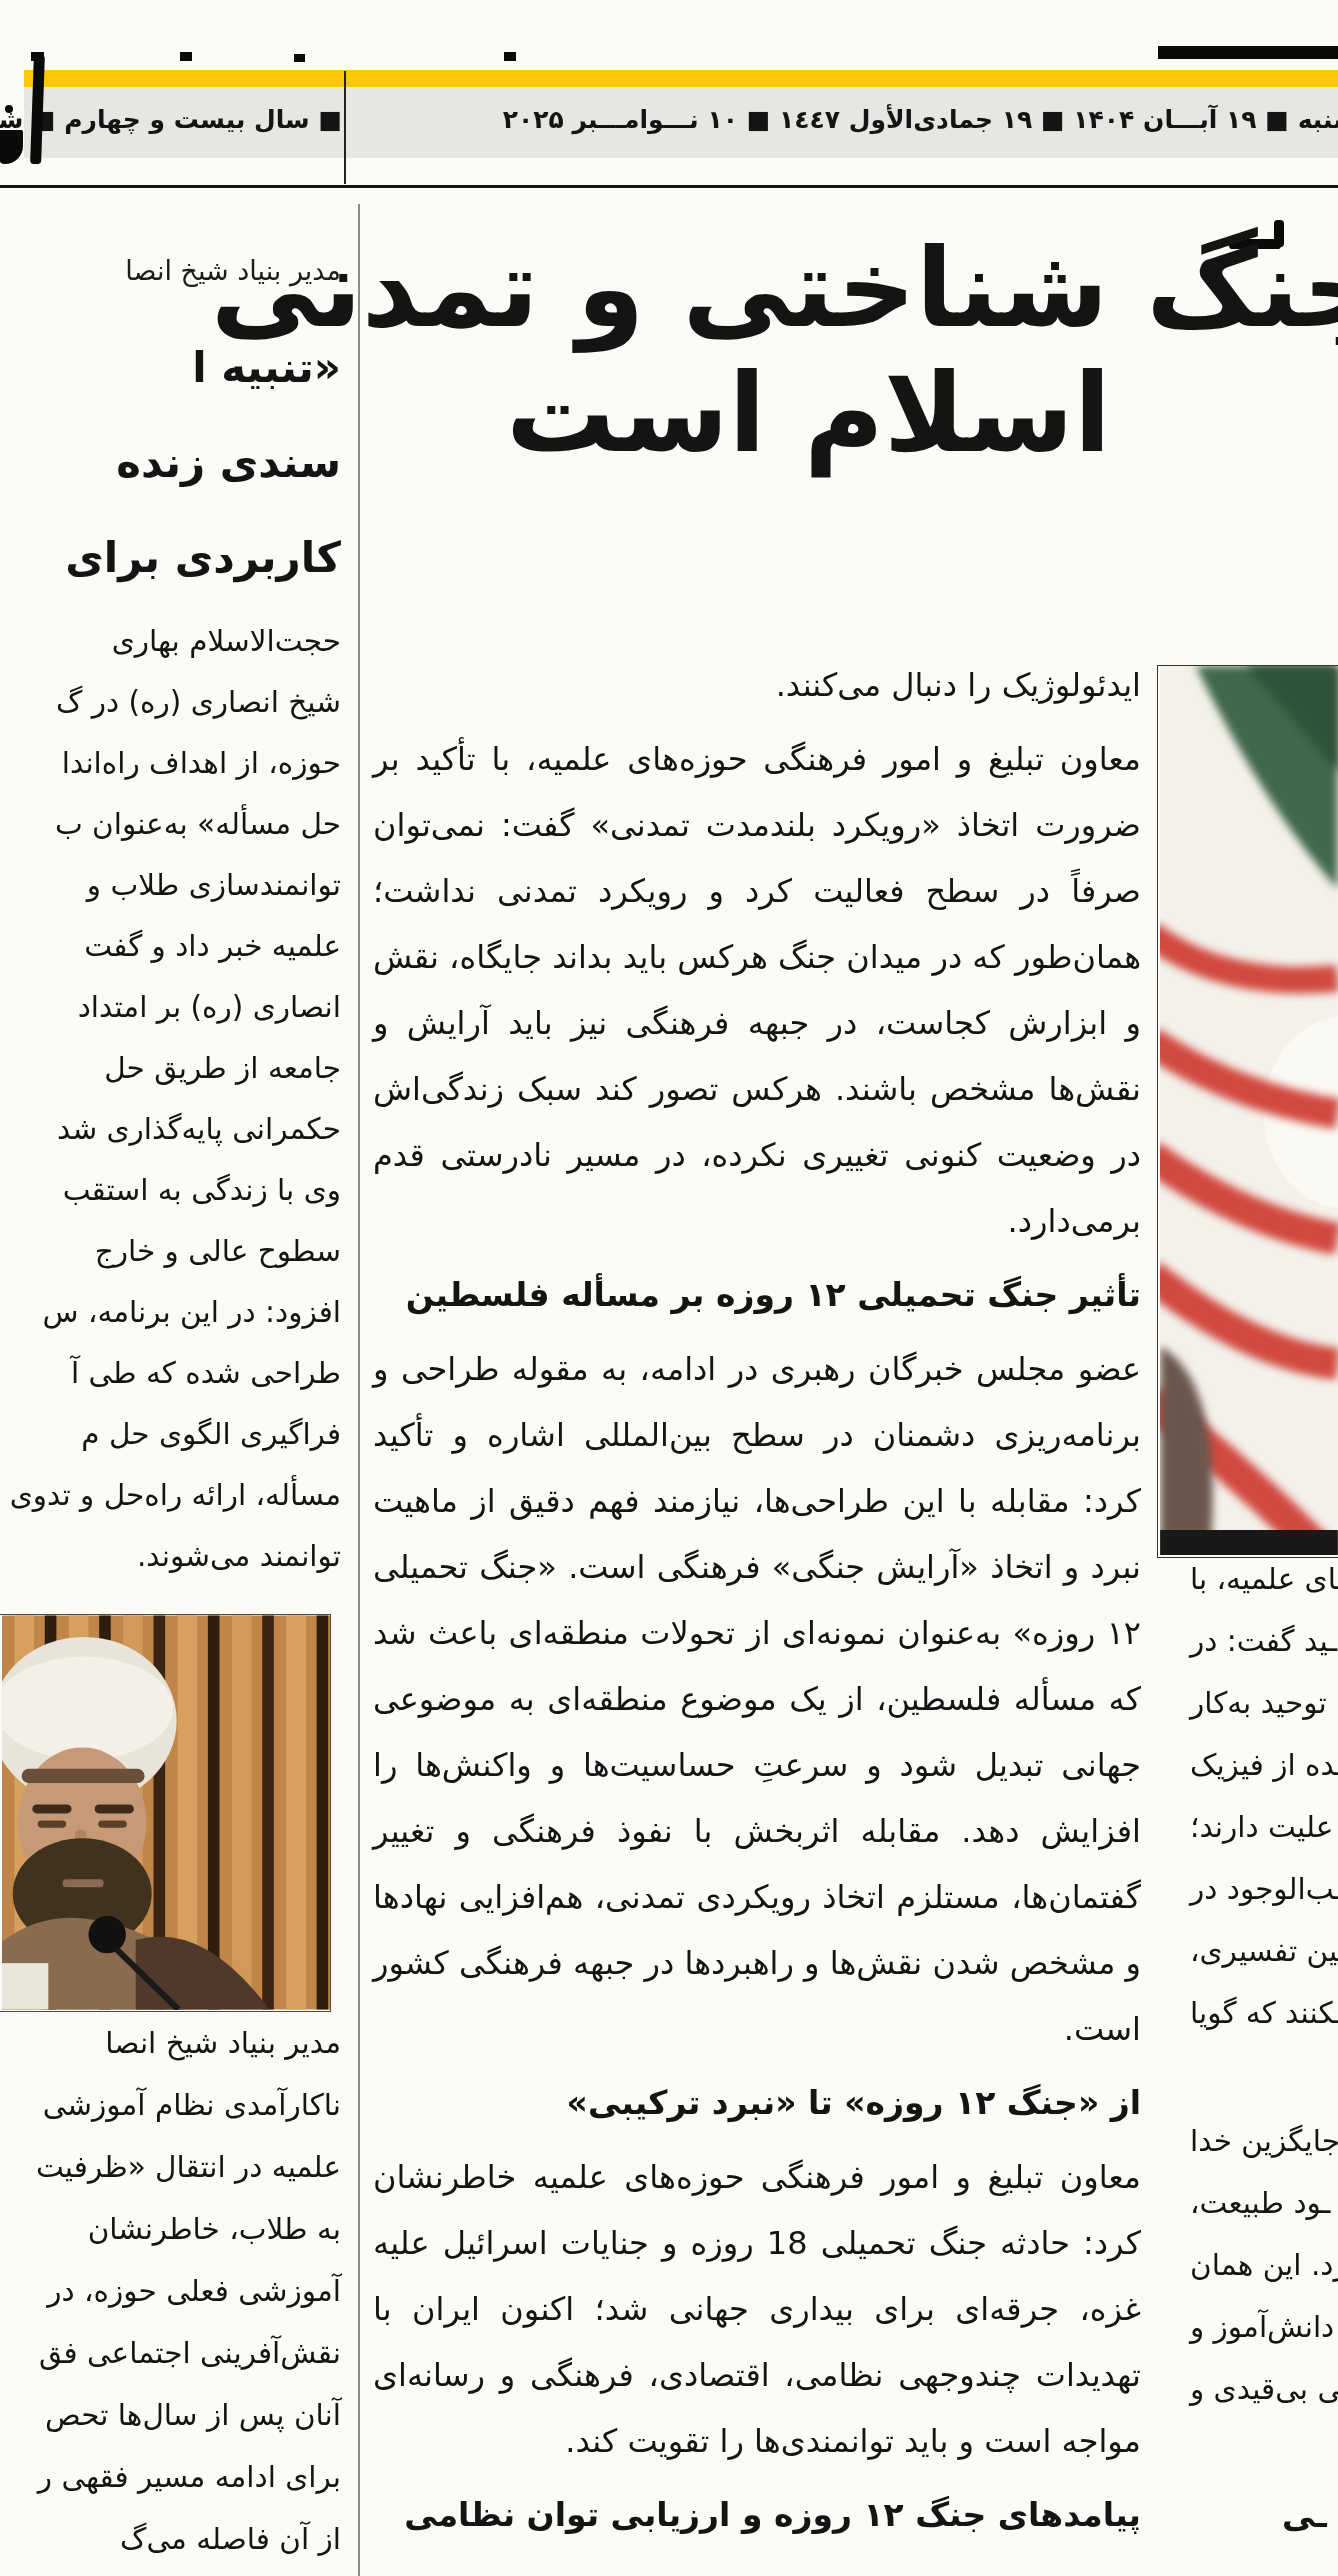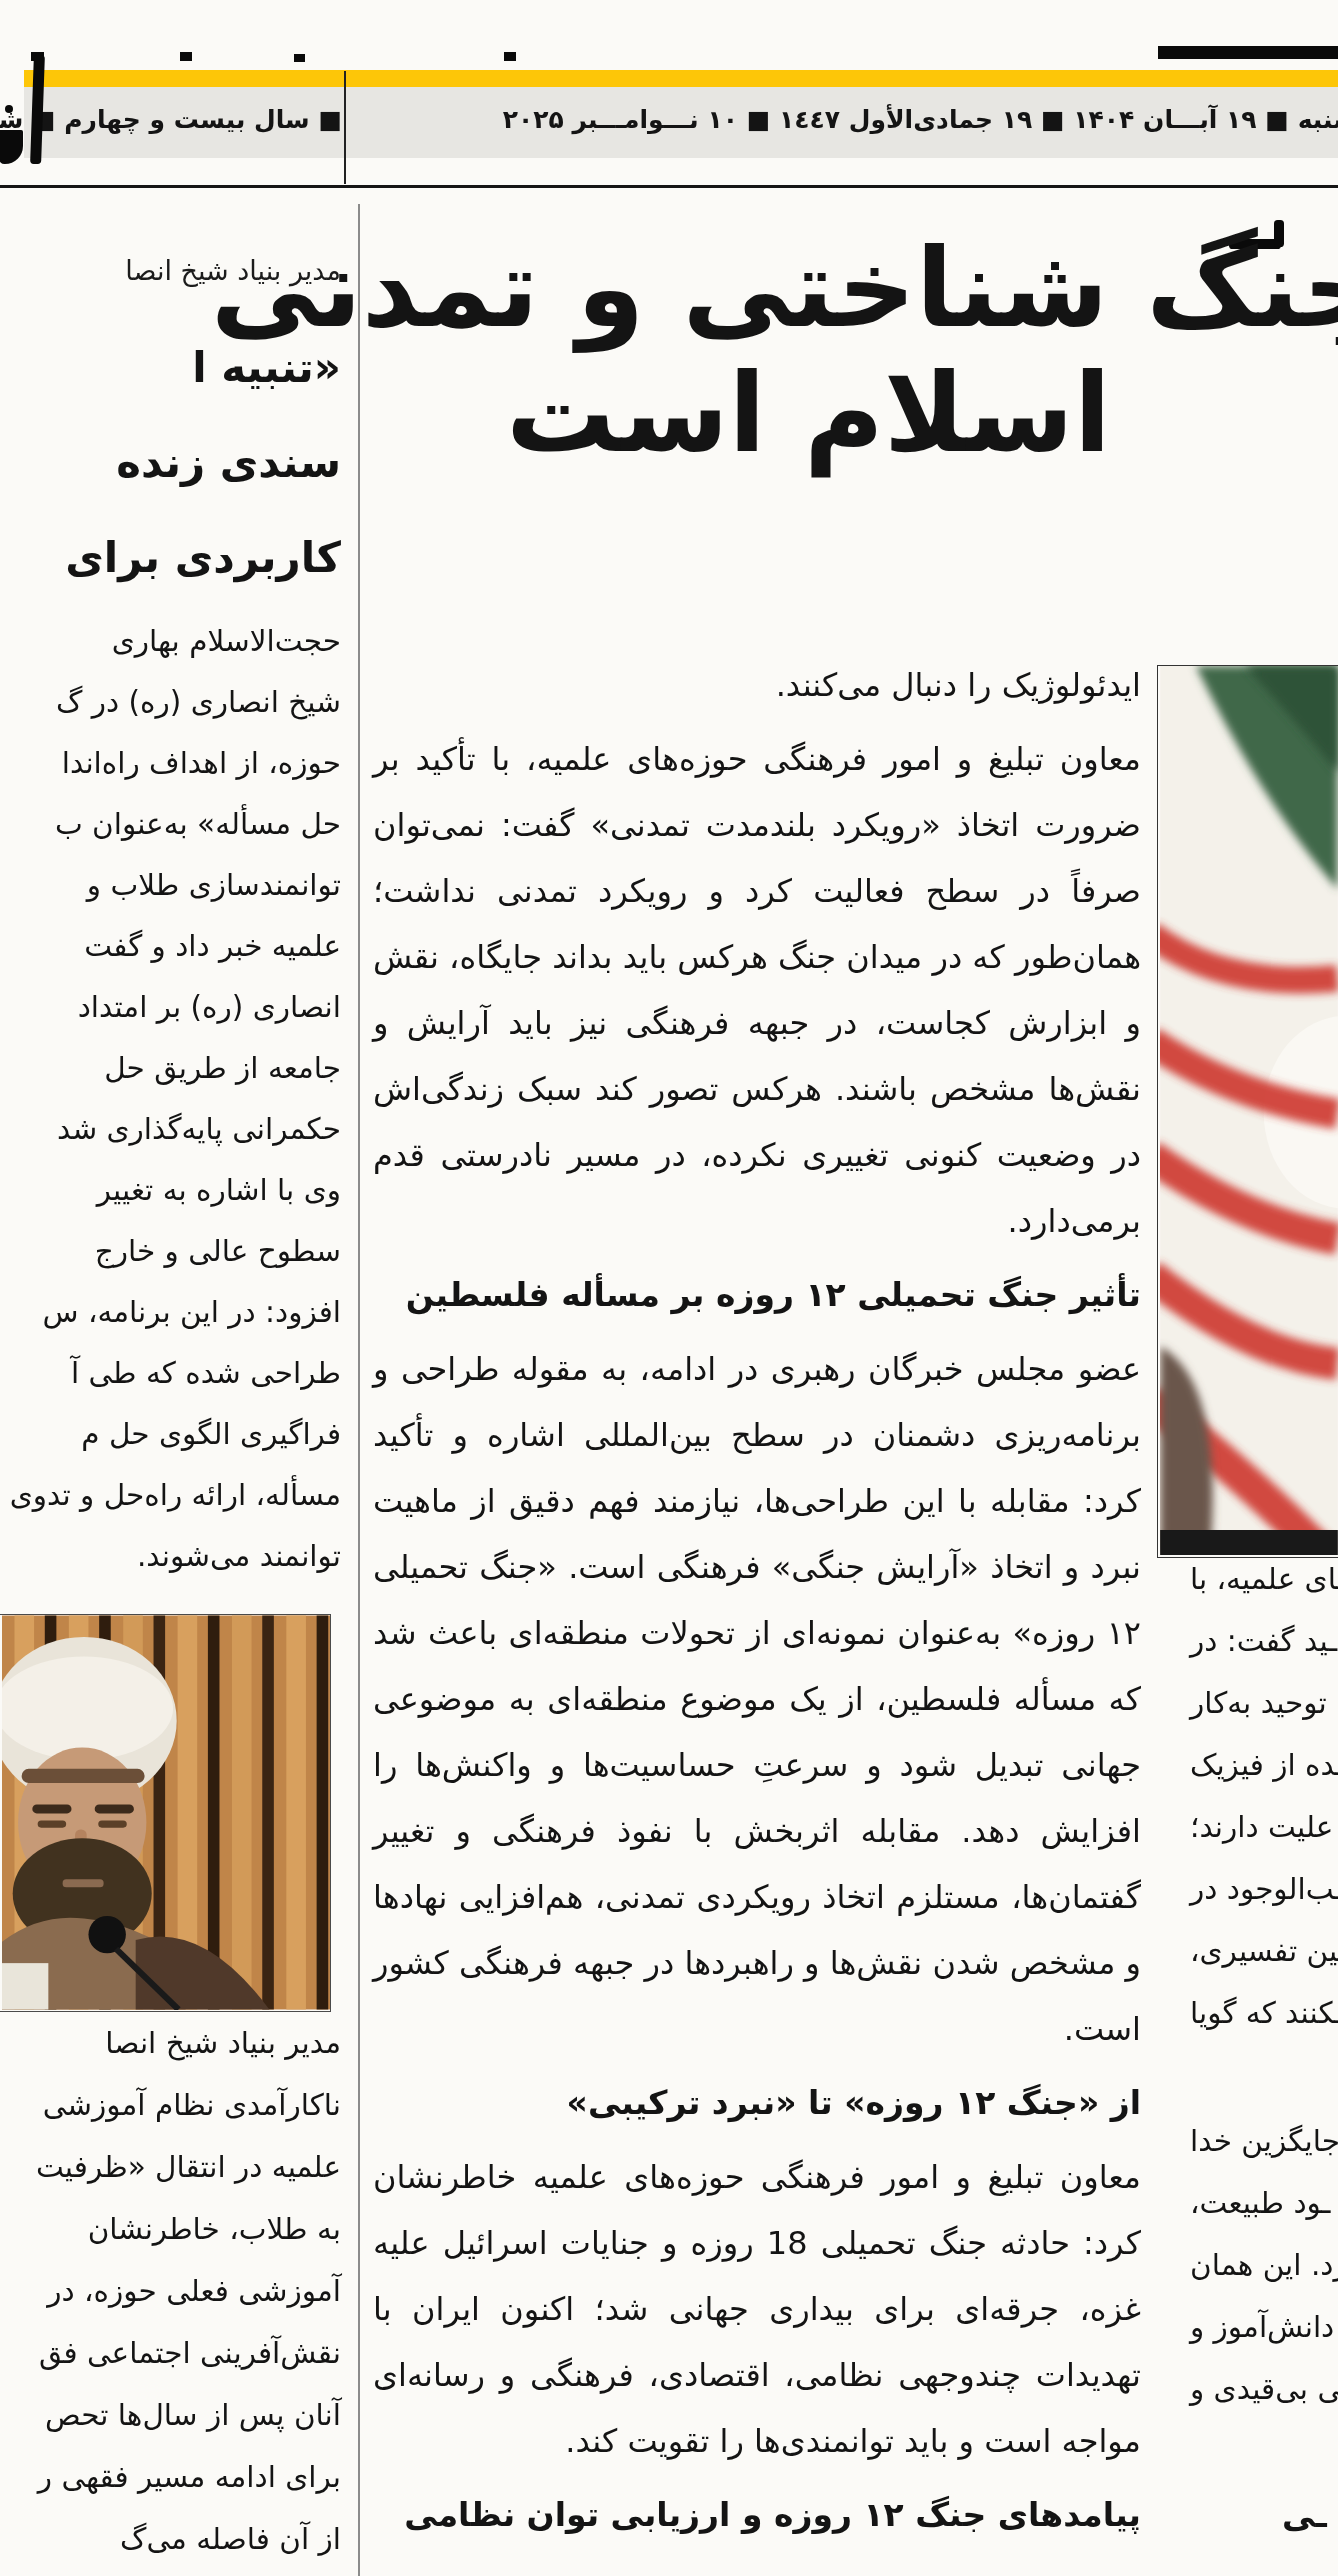--- a/index.html
+++ b/index.html
@@ -98,21 +98,21 @@
   <div class="side-body">
       <div>حجت‌الاسلام بهاری</div>
       <div>شیخ انصاری (ره) در گ</div>
       <div>حوزه، از اهداف راه‌اندا</div>
       <div>حل مسأله» به‌عنوان ب</div>
       <div>توانمندسازی طلاب و</div>
       <div>علمیه خبر داد و گفت</div>
       <div>انصاری (ره) بر امتداد</div>
       <div>جامعه از طریق حل</div>
       <div>حکمرانی پایه‌گذاری شد</div>
-      <div>وی با اشاره به تغییر</div>
+      <div>وی با زندگی به استقب</div>
       <div>سطوح عالی و خارج</div>
       <div>افزود: در این برنامه، س</div>
       <div>طراحی شده که طی آ</div>
       <div>فراگیری الگوی حل م</div>
       <div>مسأله، ارائه راه‌حل و تدوی</div>
       <div>توانمند می‌شوند.</div>
     </div>
   <div class="side-cont">
       <div>مدیر بنیاد شیخ انصا</div>
       <div>ناکارآمدی نظام آموزشی</div>

